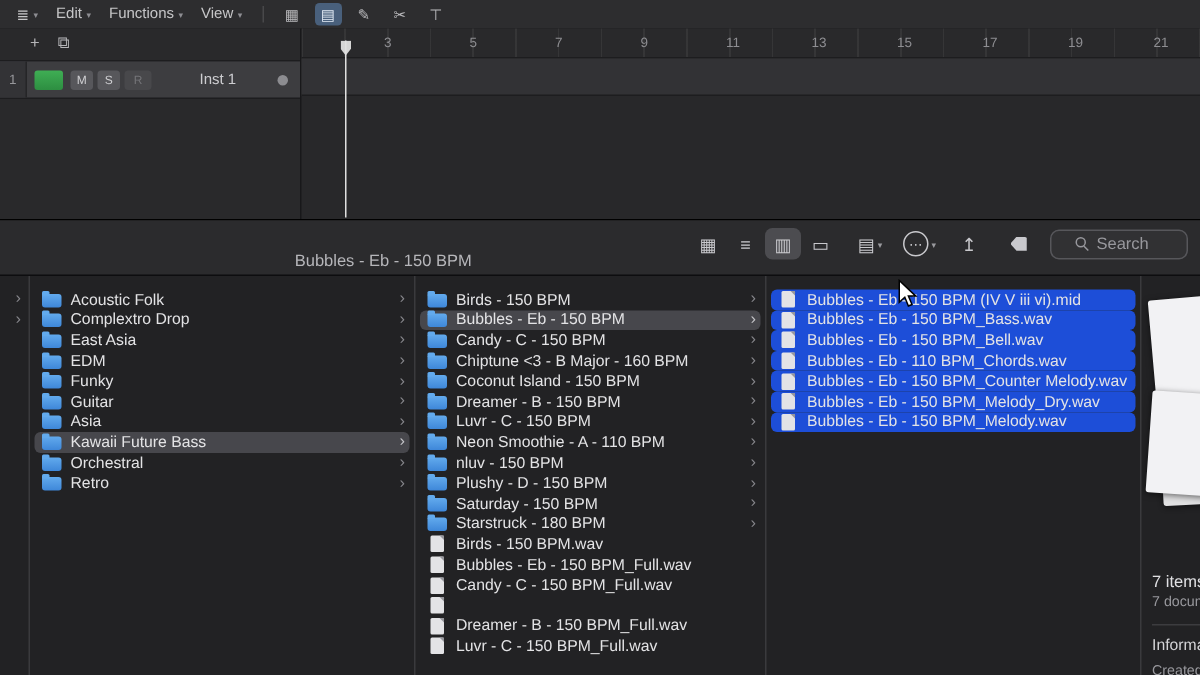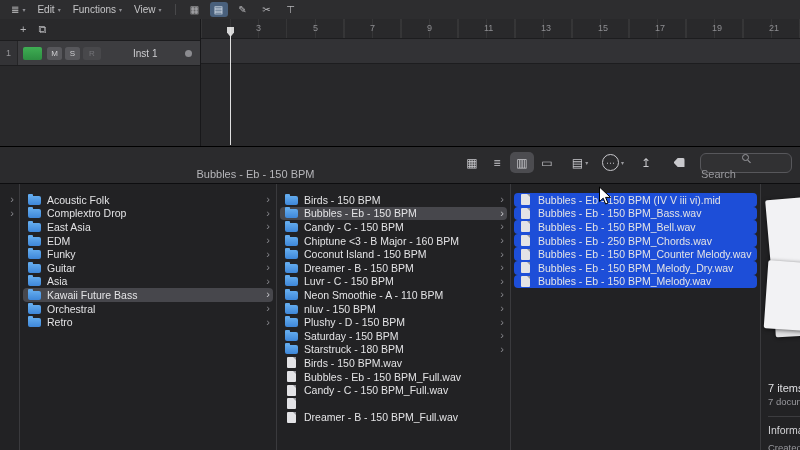--- a/index.html
+++ b/index.html
@@ -49,21 +49,21 @@
   .view-group{display:flex;gap:1px;}
   .tb-btn{height:21px;min-width:24px;display:flex;align-items:center;justify-content:center;
     color:#c9c9cd;font-size:12px;border-radius:5px;gap:2px;}
   .tb-btn.selected{background:#4c4c50;}
   .caret-sm{font-size:6px;color:#9a9a9e;}
   .more-circle{width:15px;height:15px;border:1.2px solid #c9c9cd;border-radius:50%;
     display:flex;align-items:center;justify-content:center;font-size:9px;line-height:0;color:#c9c9cd;}
   .tag-shape{width:11px;height:10px;background:#c9c9cd;border-radius:2px;
     clip-path:polygon(0 50%,38% 4%,100% 4%,100% 96%,38% 96%);}
   .search-field{display:flex;align-items:center;gap:5px;width:92px;height:20px;border:1px solid #57575b;
-    border-radius:6px;padding:0 0;box-sizing:border-box;background:rgba(255,255,255,0.03);flex-direction:column;}
+    border-radius:6px;padding:0 16px;box-sizing:border-box;background:rgba(255,255,255,0.03);}
   .search-field input{all:unset;width:100%;font-size:11px;color:#c9c9cd;font-family:inherit;}
   .search-field input::placeholder{color:#98989d;}
   .mag-icon{position:relative;width:9px;height:9px;flex:none;}
   .mag-icon::before{content:"";position:absolute;top:0;left:0;width:5px;height:5px;border:1.3px solid #98989d;border-radius:50%;}
   .mag-icon::after{content:"";position:absolute;width:4px;height:1.3px;background:#98989d;transform:rotate(45deg);left:5px;top:7px;}
 
   .finder-columns{position:absolute;top:37px;left:0;right:0;bottom:0;display:flex;}
   .fcol{box-sizing:border-box;border-right:1px solid #3a3a3d;padding-top:9px;overflow:hidden;}
   .fcol-edge{width:20px;}
   .fcol-genres{width:257px;}
@@ -341,37 +341,41 @@
             <span class="ficon file"></span>
             <span class="label">Candy - C - 150 BPM_Full.wav</span>
           </div>
           <div class="row">
             <span class="ficon file"></span>
           </div>
           <div class="row">
             <span class="ficon file"></span>
             <span class="label">Dreamer - B - 150 BPM_Full.wav</span>
           </div>
+          <div class="row">
+            <span class="ficon file"></span>
+            <span class="label">Luvr - C - 150 BPM_Full.wav</span>
+          </div>
         </div>
       <div class="fcol fcol-files">
           <div class="row sel-blue">
             <span class="ficon file"></span>
             <span class="label">Bubbles - Eb - 150 BPM (IV V iii vi).mid</span>
           </div>
           <div class="row sel-blue">
             <span class="ficon file"></span>
             <span class="label">Bubbles - Eb - 150 BPM_Bass.wav</span>
           </div>
           <div class="row sel-blue">
             <span class="ficon file"></span>
             <span class="label">Bubbles - Eb - 150 BPM_Bell.wav</span>
           </div>
           <div class="row sel-blue">
             <span class="ficon file"></span>
-            <span class="label">Bubbles - Eb - 250 BPM_Chords.wav</span>
+            <span class="label">Bubbles - Eb - 110 BPM_Chords.wav</span>
           </div>
           <div class="row sel-blue">
             <span class="ficon file"></span>
             <span class="label">Bubbles - Eb - 150 BPM_Counter Melody.wav</span>
           </div>
           <div class="row sel-blue">
             <span class="ficon file"></span>
             <span class="label">Bubbles - Eb - 150 BPM_Melody_Dry.wav</span>
           </div>
           <div class="row sel-blue">

